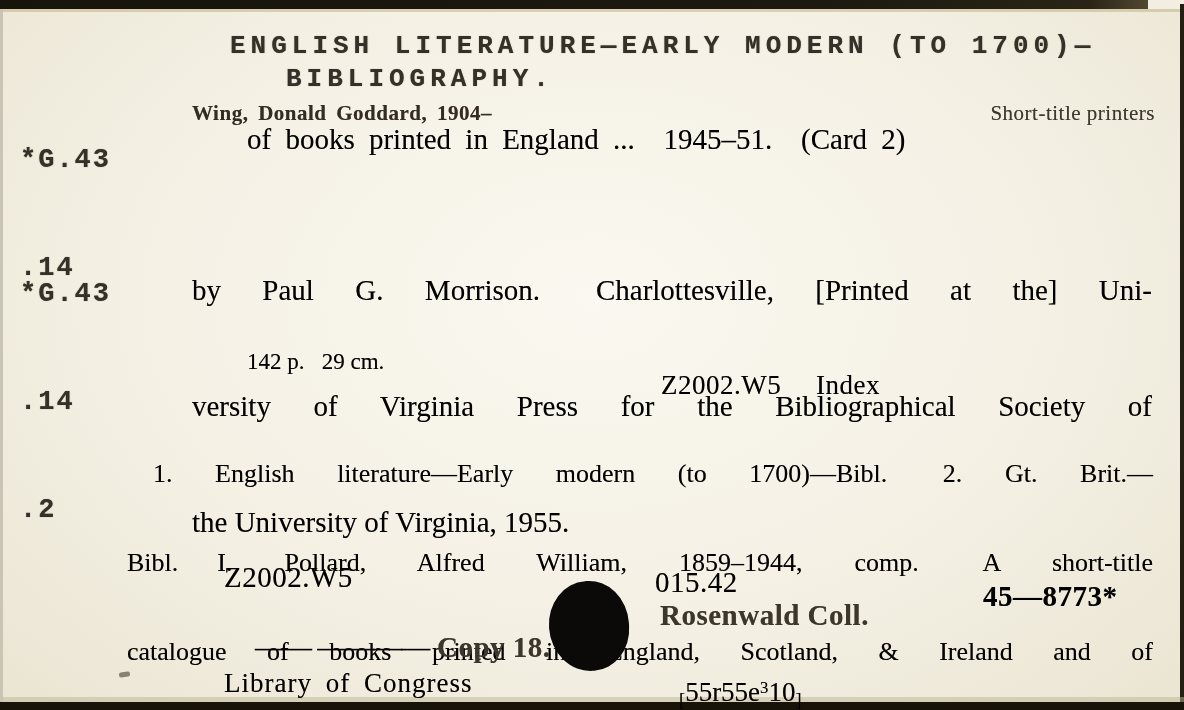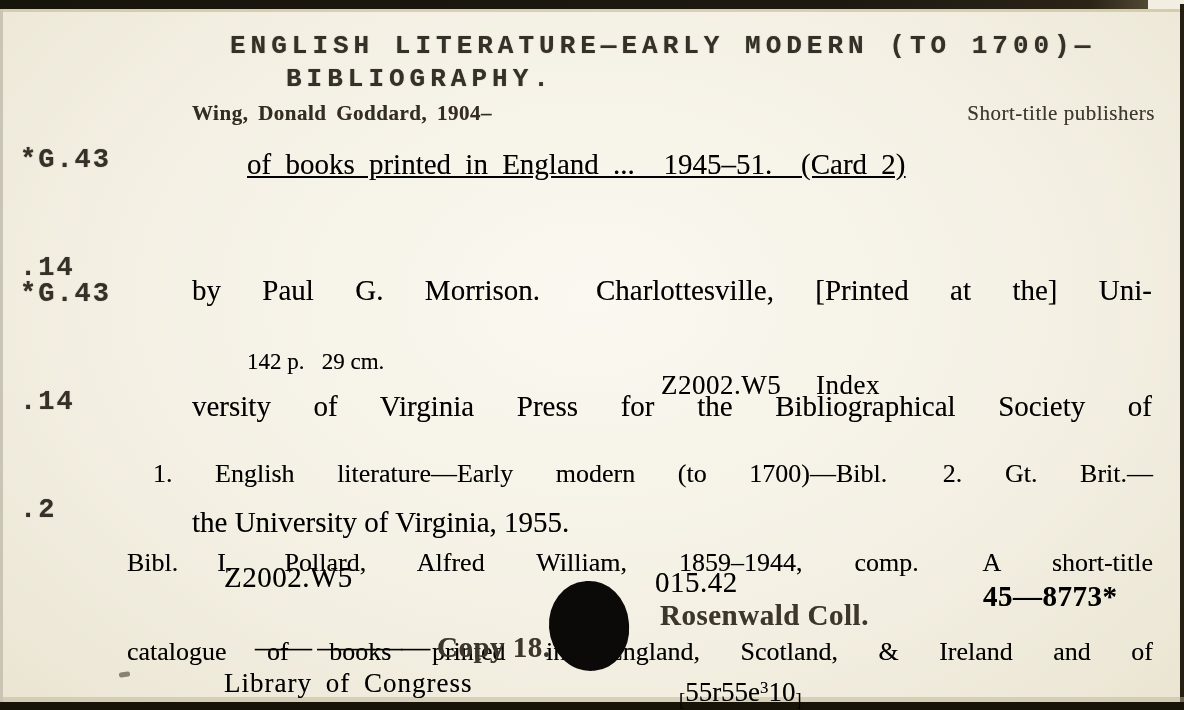--- a/index.html
+++ b/index.html
@@ -88,23 +88,23 @@
   </div>
 
   <div class="abs typed typed-call" style="left:20px;top:204px;">
     <div>*G.43</div>
     <div>.14</div>
     <div>.2</div>
   </div>
 
   <div class="abs print entry-row" style="left:192px;top:101px;">
     <span class="entry-author">Wing, Donald Goddard, 1904–</span>
-    <span class="entry-title">Short-title publishers</span>
+    <span class="entry-title">Short-title printers</span>
   </div>
-  <div class="abs print cont-line" style="left:247px;top:148px;text-decoration:underline;">of books printed in England ...  1945–51.  (Card 2)</div>
+  <div class="abs print cont-line" style="left:247px;top:123px;">of books printed in England ...  1945–51.  (Card 2)</div>
 
   <div class="abs print para" style="left:192px;top:194px;">
     <div class="just">by Paul G. Morrison.  Charlottesville, [Printed at the] Uni-</div>
     <div class="just">versity of Virginia Press for the Bibliographical Society of</div>
     <div>the University of Virginia, 1955.</div>
   </div>
   <div class="abs print collation" style="left:247px;top:349px;">142 p.  29 cm.</div>
 
   <div class="abs print classline" style="left:661px;top:370px;">Z2002.W5  Index</div>
 

